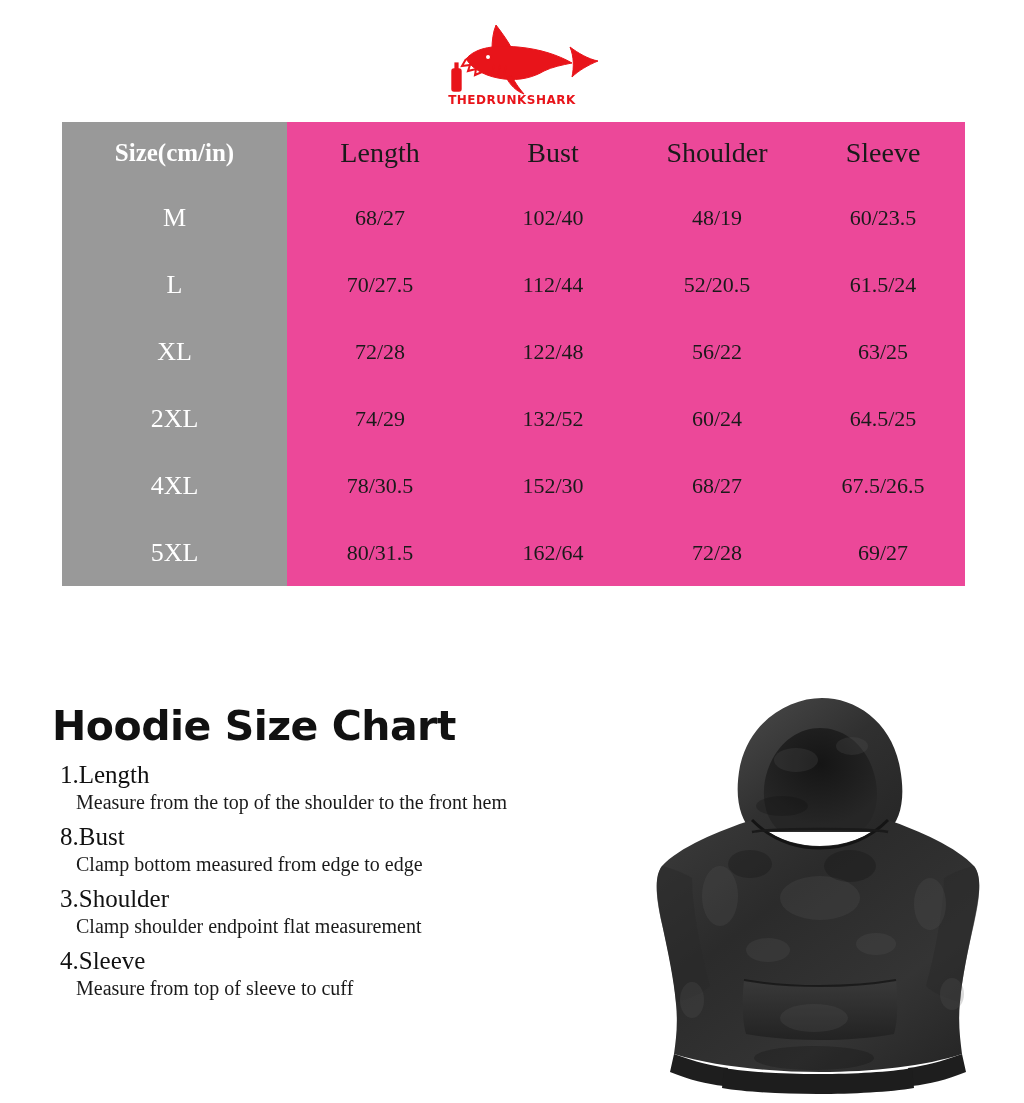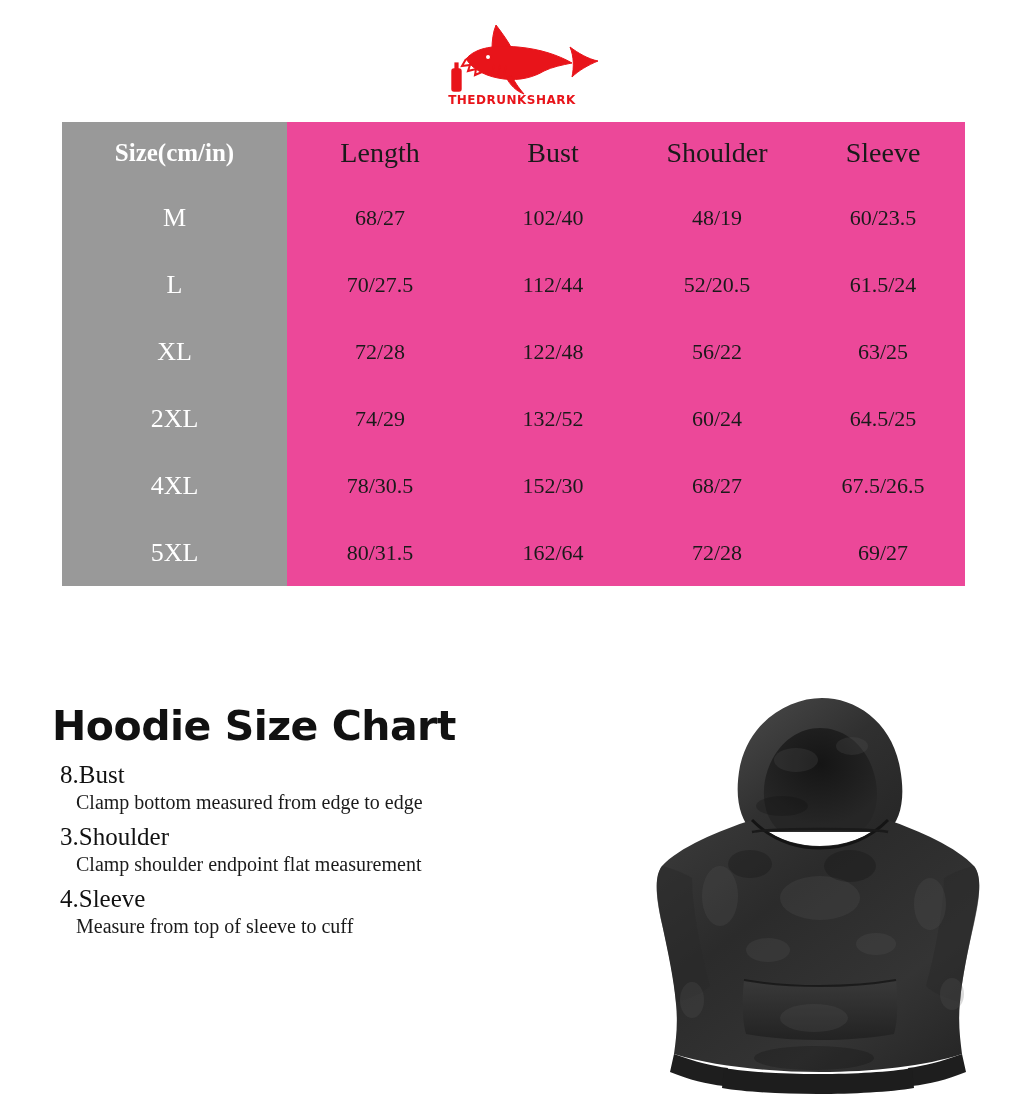--- a/index.html
+++ b/index.html
@@ -213,20 +213,22 @@
           <td class="dcell">69/27</td>
         </tr>
       </tbody>
     </table>
   </div>
 
   <div class="bottom-left">
     <h1 class="chart-title">Hoodie Size Chart</h1>
 
     <div class="item">
+      <div class="item-head">1.Length</div>
+      <div class="item-body">Measure from the top of the shoulder to the front hem</div>
     </div>
     <div class="item">
       <div class="item-head">8.Bust</div>
       <div class="item-body">Clamp bottom measured from edge to edge</div>
     </div>
     <div class="item">
       <div class="item-head">3.Shoulder</div>
       <div class="item-body">Clamp shoulder endpoint flat measurement</div>
     </div>
     <div class="item">

